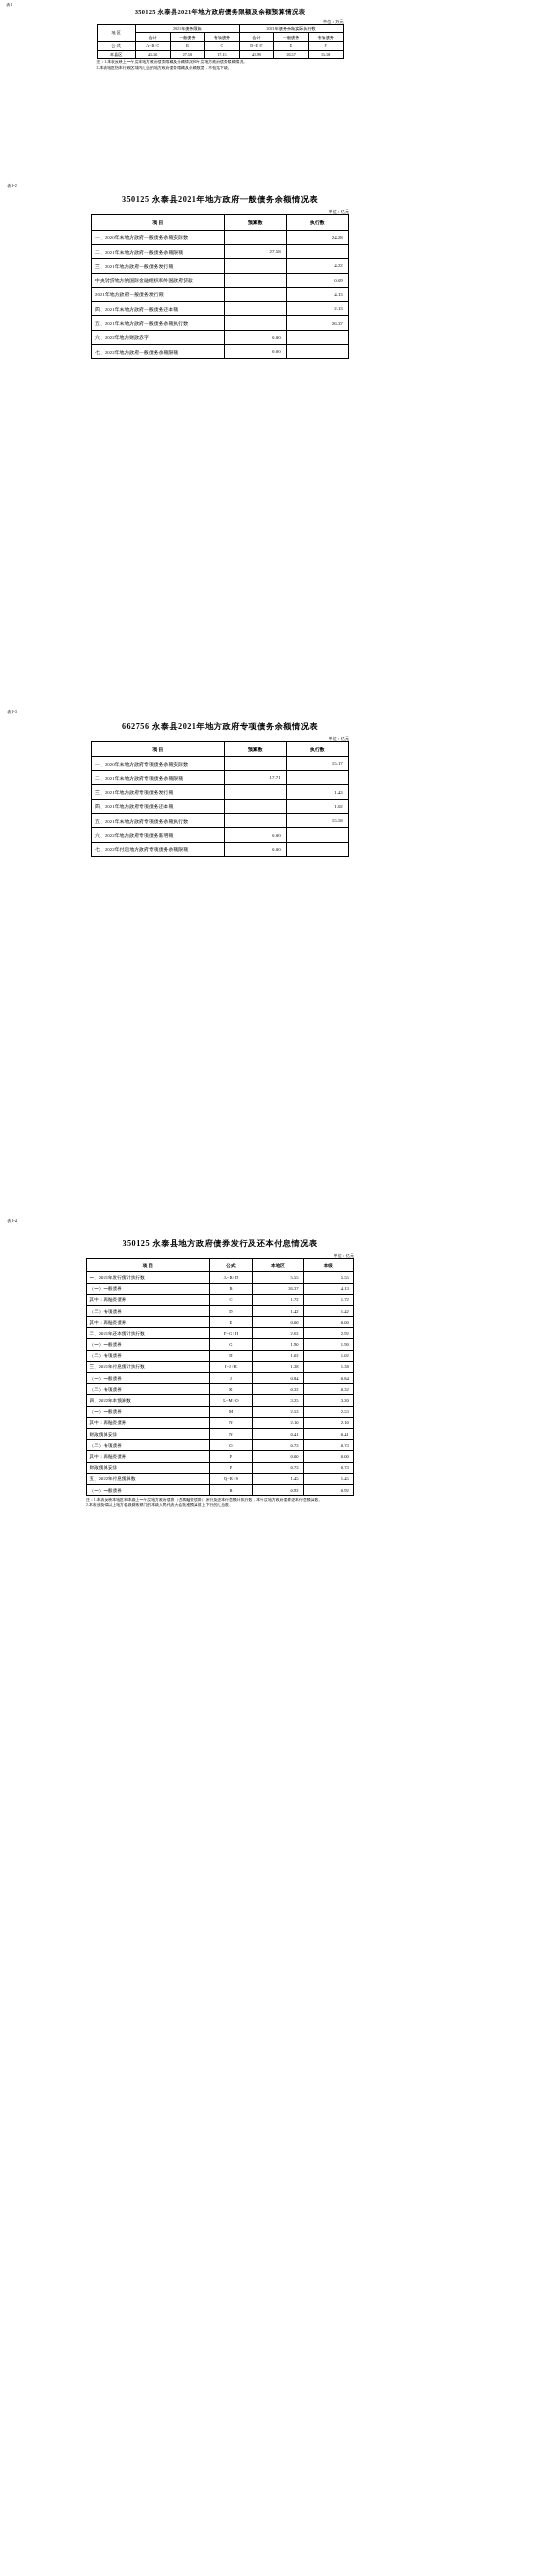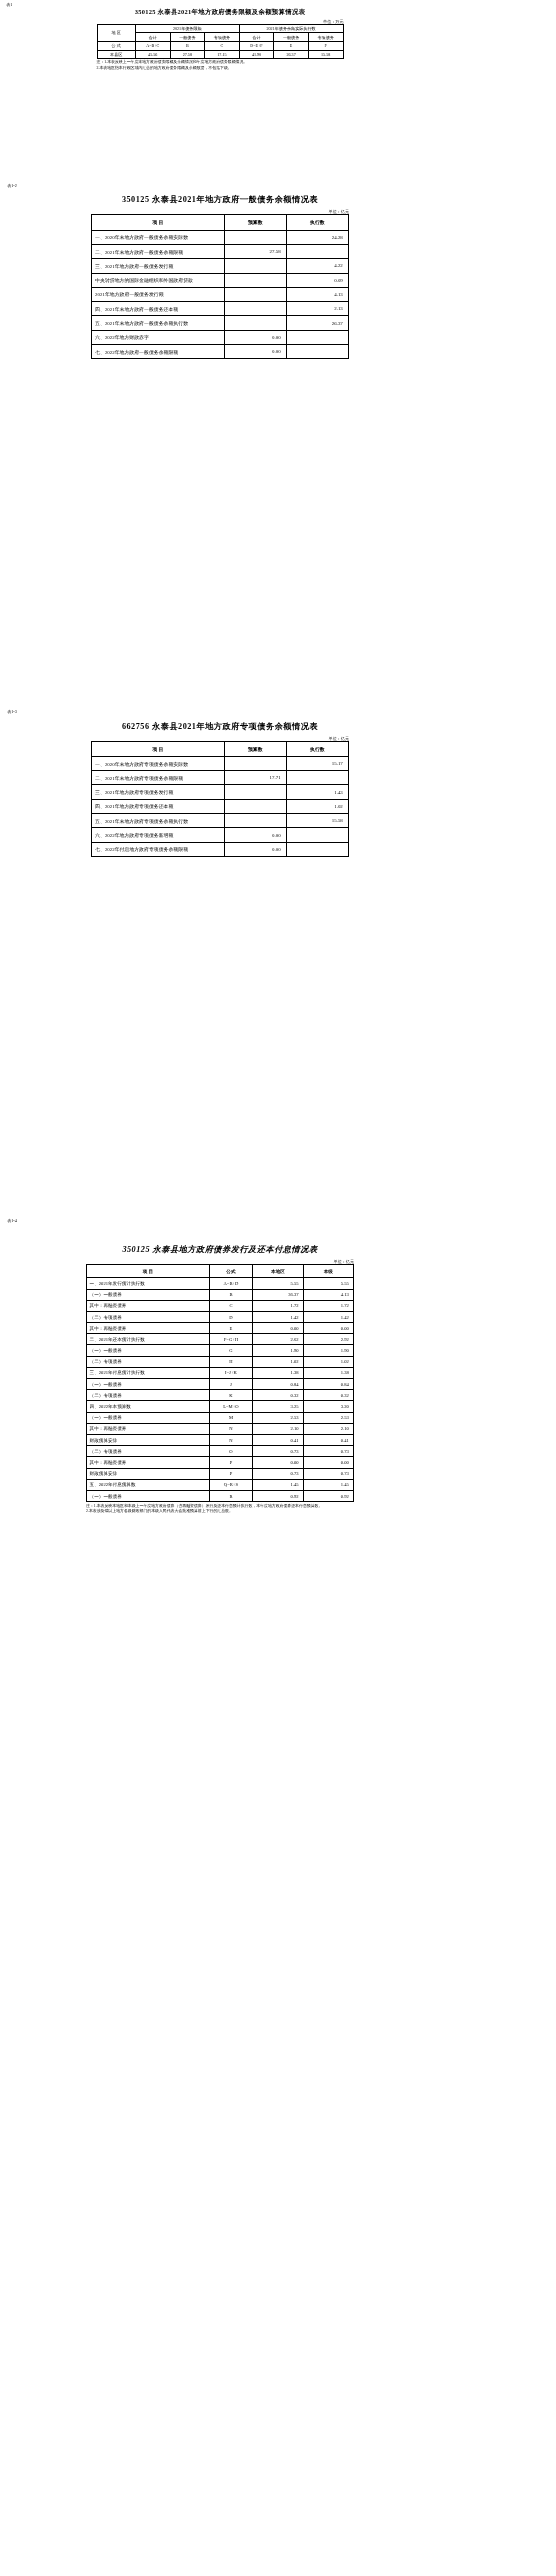--- a/index.html
+++ b/index.html
@@ -201,21 +201,21 @@
                 <td class="num"></td>
               </tr>
         </tbody>
           </table>
       </div>
     </div>
   </div>
 
   <div class="sheet" style="margin-top:361px;">
     <div class="tag">表1-4</div>
-    <div class="title2" style="margin-top:21px;font-style:italic;">350125 永泰县地方政府债券发行及还本付息情况表</div>
+    <div class="title2" style="margin-top:15px;">350125 永泰县地方政府债券发行及还本付息情况表</div>
     <div class="tbl-wrap" style="margin-top:4.1px;">
       <div>
         <div class="unit">单位：亿元</div>
         <table class="t4">
           <tbody>
               <tr class="hd">
             <td style="width:129px;">项      目</td>
             <td style="width:41px;">公式</td>
             <td style="width:49px;">本地区</td>
             <td style="width:49px;">本级</td>

